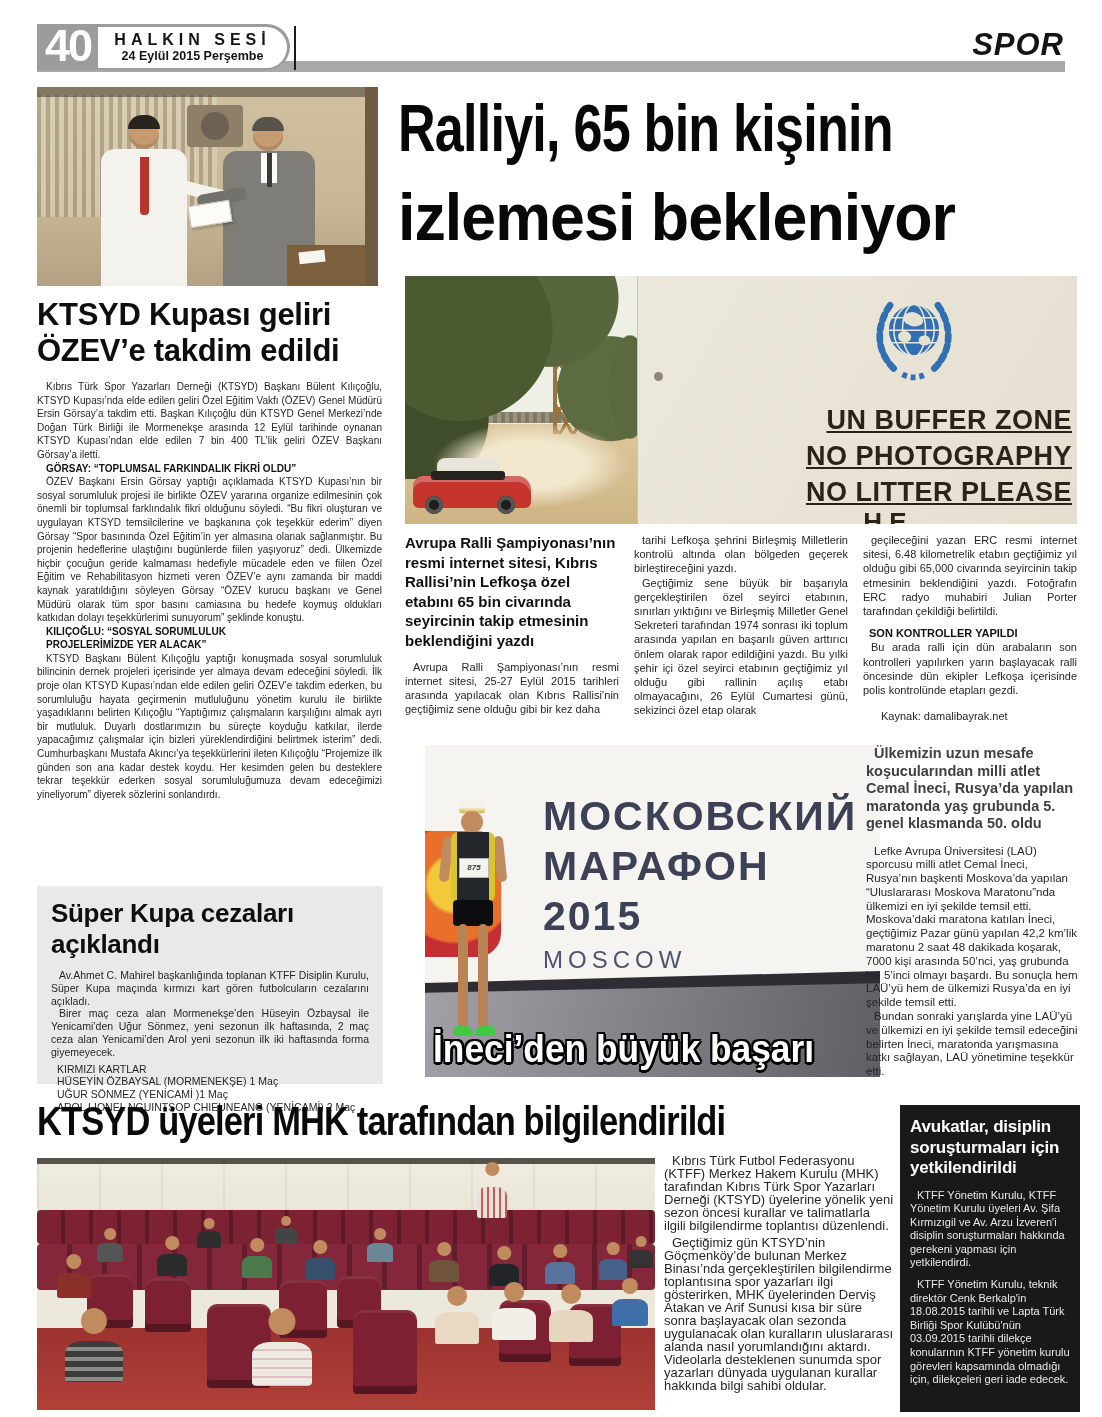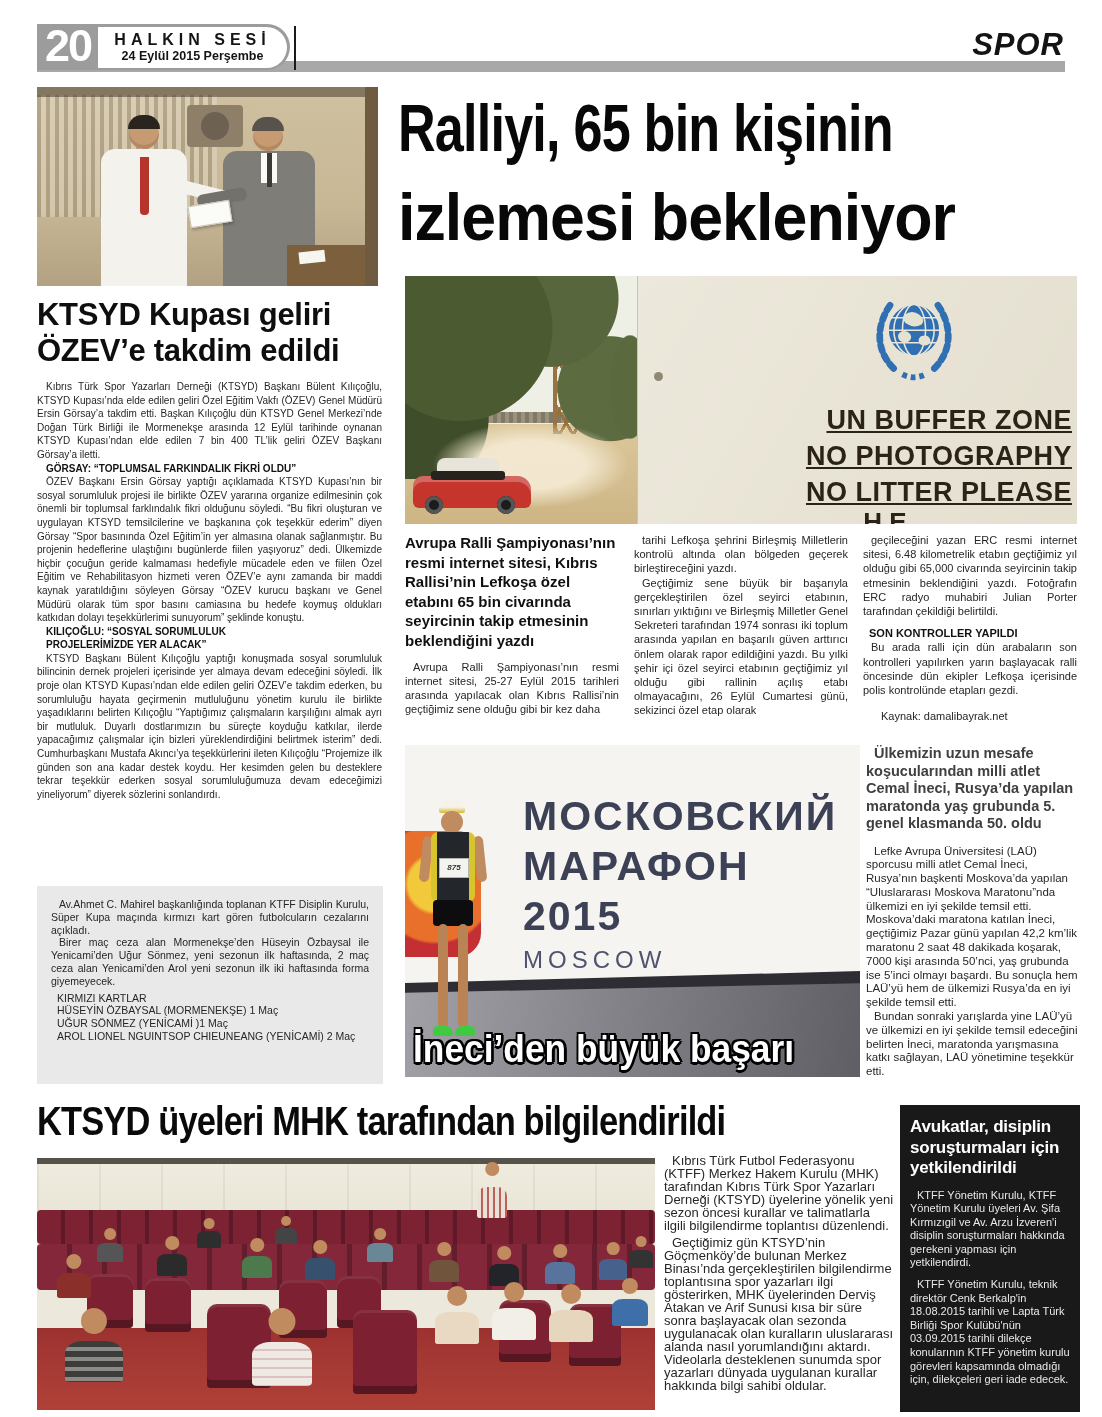--- a/index.html
+++ b/index.html
@@ -82,21 +82,21 @@
   .un-car .roof{position:absolute;left:24px;top:0;width:62px;height:16px;background:#e8e4da;border-radius:8px 8px 0 0;}
   .un-car .win{position:absolute;left:18px;top:13px;width:74px;height:9px;background:#26231f;border-radius:3px;}
   .un-car .w1,.un-car .w2{position:absolute;bottom:-2px;width:18px;height:18px;border-radius:50%;background:#1c1c1c;box-shadow:inset 0 0 0 4px #555;}
   .un-car .w1{left:12px;} .un-car .w2{left:84px;}
   .un-sign{left:232px;top:0;width:440px;height:248px;background:linear-gradient(120deg,#ece8db,#e4dfcf);border-left:1px solid #c9c4b4;}
   .un-screw{left:16px;top:96px;width:9px;height:9px;border-radius:50%;background:#8f8875;}
   .un-emblem{left:228px;top:12px;}
   .un-sign-text{left:60px;top:126px;width:374px;text-align:right;font-size:27px;line-height:36px;font-weight:bold;color:#2b2317;letter-spacing:.5px;text-decoration:underline;}
   .un-he{left:60px;bottom:-14px;width:374px;text-align:center;font-size:26px;font-weight:bold;color:#2b2317;}
   
-  .ph-mos{left:405px;top:745px;width:455px;height:332px;background:#f5f4f1;}
+  .ph-mos{left:425px;top:745px;width:455px;height:332px;background:#f5f4f1;}
   .mos-logo{left:-44px;top:86px;width:120px;height:126px;border-radius:24px;
     background:radial-gradient(circle at 62% 42%,#f3c93c 0 26%,#e8702a 30% 55%,#c42f33 58% 100%);}
   .mos-text{left:118px;top:46px;width:330px;color:#3c4156;font-weight:bold;}
   .mos-text .c1{font-size:41px;letter-spacing:2px;line-height:50px;}
   .mos-text .c2{font-size:41px;letter-spacing:2px;line-height:50px;}
   .mos-text .c3{font-size:24px;letter-spacing:5px;line-height:38px;font-weight:normal;color:#4e5470;}
   .mos-tarp{left:-6px;top:232px;width:470px;height:15px;background:#2e2d33;transform:rotate(-1.5deg);}
   .mos-road{left:-10px;top:243px;width:480px;height:100px;background:linear-gradient(100deg,#a2a2a8,#5c5c62);transform:rotate(-1.2deg);}
   .runner{left:20px;top:55px;width:64px;height:240px;}
   .runner i{position:absolute;display:block;}
@@ -138,21 +138,21 @@
   .black-box h2{margin:0 0 10px 0;font-size:17px;line-height:20.5px;color:#fff;letter-spacing:-.2px;}
   .black-box p{margin:0 0 8px 0;font-size:11px;line-height:13.6px;text-indent:7px;color:#e9e9e9;}
 </style>
 </head>
 <body>
 
 <div class="page">
 
   <div class="abs hdr-bar"></div>
   <div class="abs hdr-tab"></div>
-  <div class="abs hdr-num">20</div>
+  <div class="abs hdr-num">40</div>
   <div class="abs hdr-pill">
     <div class="hdr-mast">HALKIN SESİ</div>
     <div class="hdr-date">24 Eylül 2015 Perşembe</div>
   </div>
   <div class="abs hdr-div"></div>
   <div class="abs hdr-spor">SPOR</div>
 
   <div class="abs photo ph-office">
     <div class="abs of-blinds"></div>
     <div class="abs of-top"></div>
@@ -185,20 +185,21 @@
   <div class="abs art-left">
     <p>Kıbrıs Türk Spor Yazarları Derneği (KTSYD) Başkanı Bülent Kılıçoğlu, KTSYD Kupası’nda elde edilen geliri Özel Eğitim Vakfı (ÖZEV) Genel Müdürü Ersin Görsay’a takdim etti. Başkan Kılıçoğlu dün KTSYD Genel Merkezi’nde Doğan Türk Birliği ile Mormenekşe arasında 12 Eylül tarihinde oynanan KTSYD Kupası’ndan elde edilen 7 bin 400 TL’lik geliri ÖZEV Başkanı Görsay’a iletti.</p>
     <p class="subhead">GÖRSAY: “TOPLUMSAL FARKINDALIK FİKRİ OLDU”</p>
     <p>ÖZEV Başkanı Ersin Görsay yaptığı açıklamada KTSYD Kupası’nın bir sosyal sorumluluk projesi ile birlikte ÖZEV yararına organize edilmesinin çok önemli bir toplumsal farklındalık fikri olduğunu söyledi. “Bu fikri oluşturan ve uygulayan KTSYD temsilcilerine ve başkanına çok teşekkür ederim” diyen Görsay “Spor basınında Özel Eğitim’in yer almasına olanak sağlanmıştır. Bu projenin hedeflerine ulaştığını bugünlerde fiilen yaşıyoruz” dedi. Ülkemizde hiçbir çocuğun geride kalmaması hedefiyle mücadele eden ve fiilen Özel Eğitim ve Rehabilitasyon hizmeti veren ÖZEV’e aynı zamanda bir maddi kaynak yaratıldığını söyleyen Görsay “ÖZEV kurucu başkanı ve Genel Müdürü olarak tüm spor basını camiasına bu hedefe koymuş oldukları katkıdan dolayı teşekkürlerimi sunuyorum” şeklinde konuştu.</p>
     <p class="subhead">KILIÇOĞLU: “SOSYAL SORUMLULUK</p>
     <p class="subhead">PROJELERİMİZDE YER ALACAK”</p>
     <p>KTSYD Başkanı Bülent Kılıçoğlu yaptığı konuşmada sosyal sorumluluk bilincinin dernek projeleri içerisinde yer almaya devam edeceğini söyledi. İlk proje olan KTSYD Kupası’ndan elde edilen geliri ÖZEV’e takdim ederken, bu sorumluluğu hayata geçirmenin mutluluğunu yönetim kurulu ile birlikte yaşadıklarını belirten Kılıçoğlu “Yaptığımız çalışmaların karşılığını almak ayrı bir mutluluk. Duyarlı dostlarımızın bu süreçte koyduğu katkılar, ilerde yapacağımız çalışmalar için bizleri yüreklendirdiğini belirtmek isterim” dedi. Cumhurbaşkanı Mustafa Akıncı’ya teşekkürlerini ileten Kılıçoğlu “Projemize ilk günden son ana kadar destek koydu. Her kesimden gelen bu desteklere tekrar teşekkür ederken sosyal sorumluluğumuza devam edeceğimizi yineliyorum” diyerek sözlerini sonlandırdı.</p>
   </div>
 
   <div class="abs box-gray">
+    <h2>Süper Kupa cezaları açıklandı</h2>
     <p>Av.Ahmet C. Mahirel başkanlığında toplanan KTFF Disiplin Kurulu, Süper Kupa maçında kırmızı kart gören futbolcuların cezalarını açıkladı.</p>
     <p>Birer maç ceza alan Mormenekşe’den Hüseyin Özbaysal ile Yenicami’den Uğur Sönmez, yeni sezonun ilk haftasında, 2 maç ceza alan Yenicami’den Arol yeni sezonun ilk iki haftasında forma giyemeyecek.</p>
     <div class="gap"></div>
     <p class="lst">KIRMIZI KARTLAR</p>
     <p class="lst">HÜSEYİN ÖZBAYSAL (MORMENEKŞE) 1 Maç</p>
     <p class="lst">UĞUR SÖNMEZ (YENİCAMİ )1 Maç</p>
     <p class="lst">AROL LIONEL NGUINTSOP CHIEUNEANG (YENİCAMİ) 2 Maç</p>
   </div>
 
   <div class="abs hl-big">

